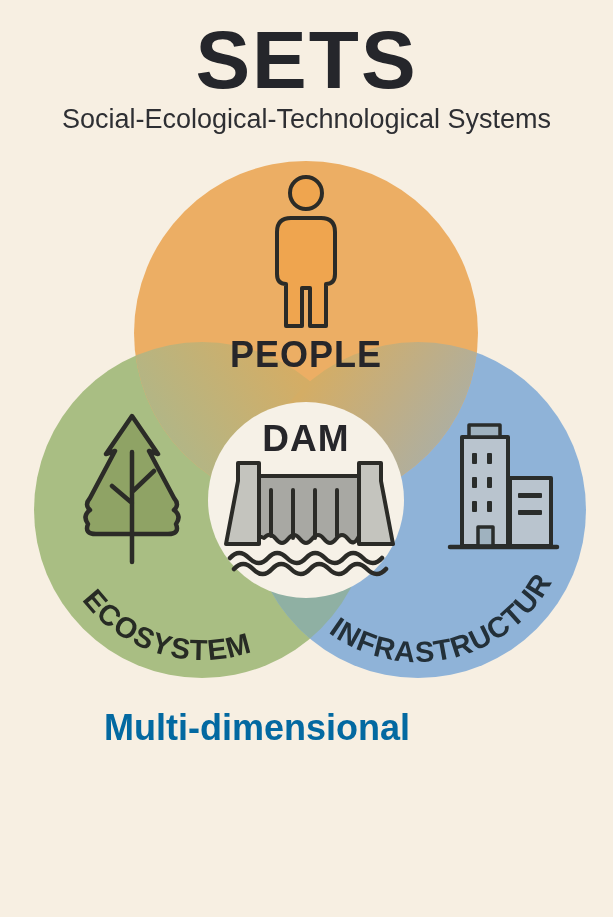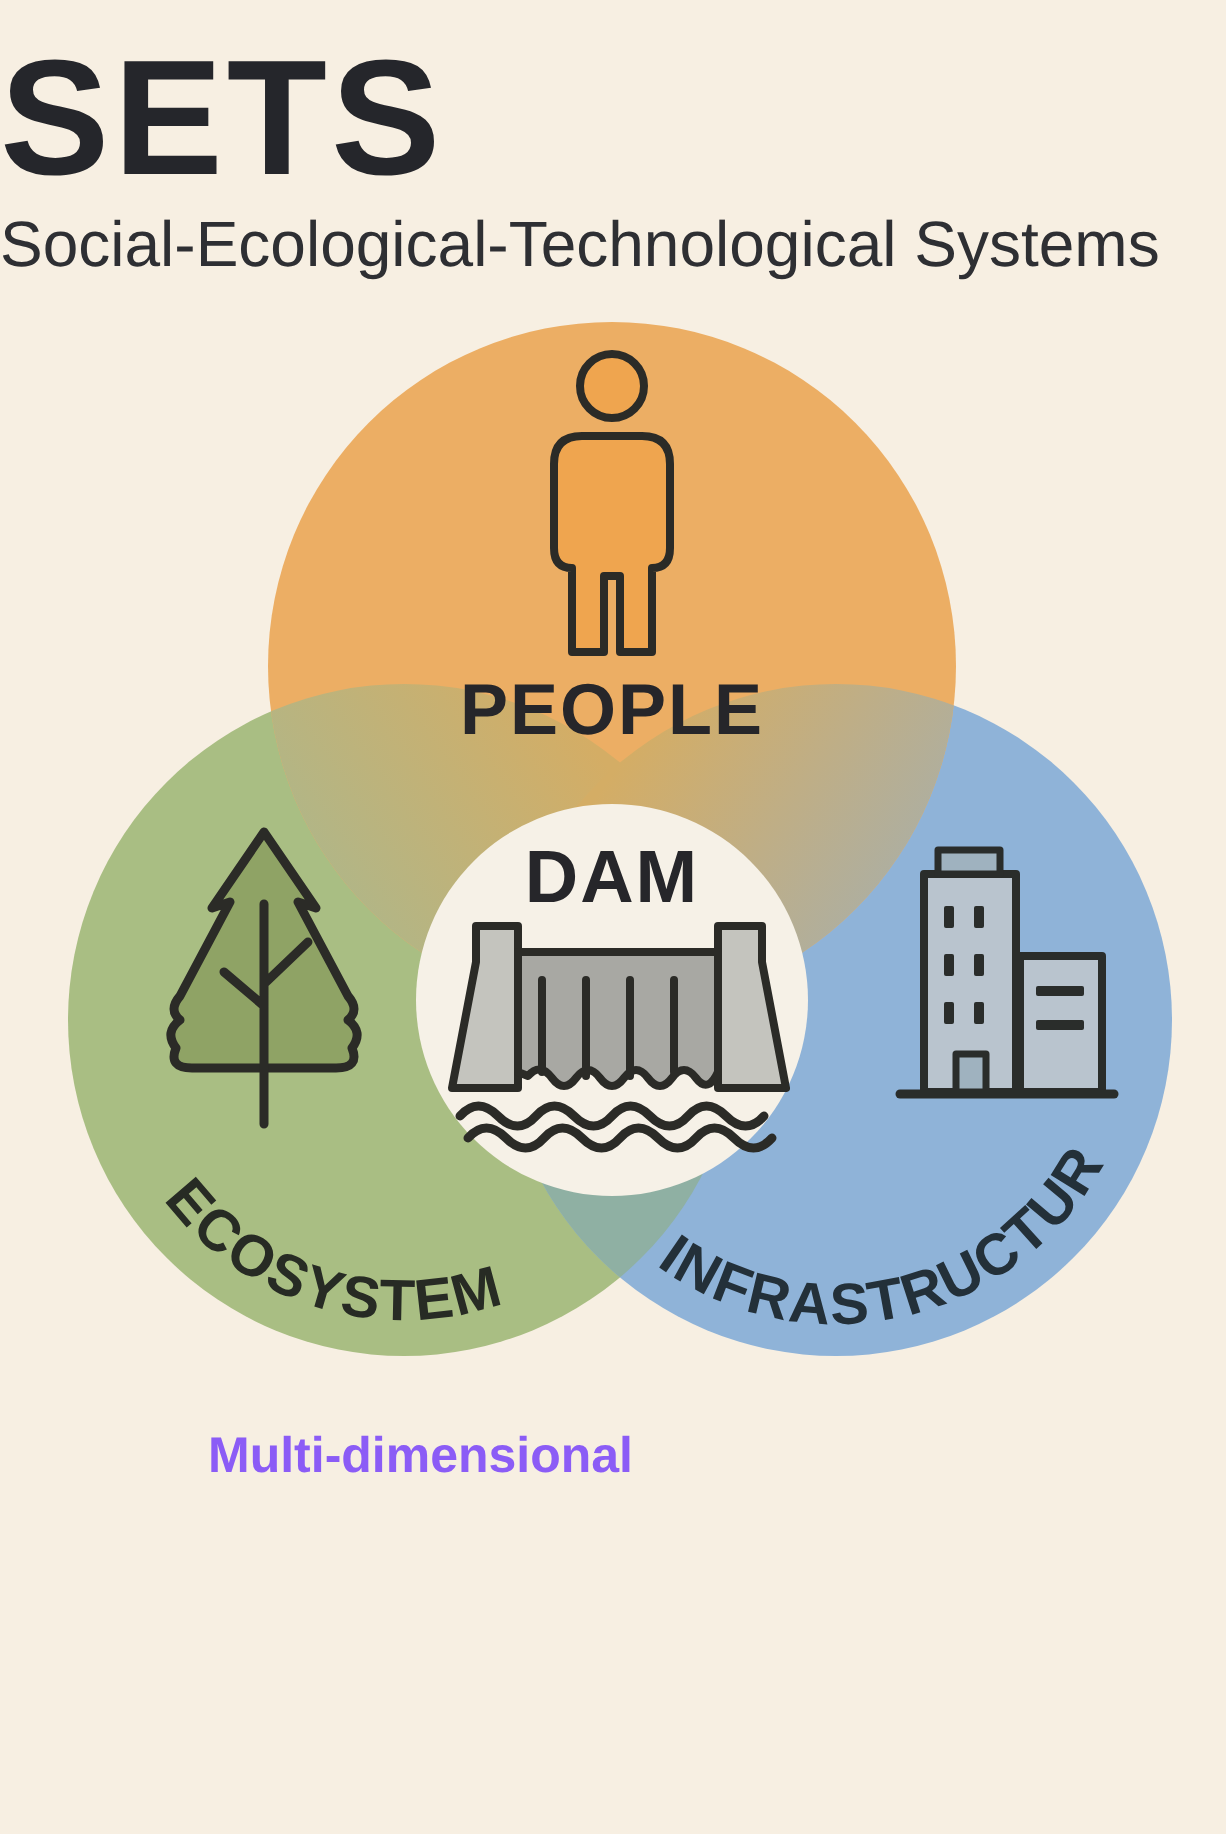--- a/index.html
+++ b/index.html
@@ -1,23 +1,23 @@
 <!DOCTYPE html>
 <html><head>
 <meta charset="utf-8">
 <style>
   html,body{margin:0;padding:0;}
   body{background:#F7EFE2;font-family:"Liberation Sans",sans-serif;}
   .page{position:relative;width:613px;height:917px;background:#F7EFE2;overflow:hidden;}
-  .header{position:absolute;top:18px;left:0;width:613px;}
+  .header{position:absolute;top:18px;left:0;width:613px;text-align:center;}
   .title{font-size:82px;font-weight:bold;letter-spacing:2px;color:#25262B;line-height:84px;}
-  .subtitle{font-size:32px;font-weight:normal;color:#2E2F33;margin-top:2px;letter-spacing:0px;}
+  .subtitle{font-size:27px;font-weight:normal;color:#2E2F33;margin-top:2px;letter-spacing:0px;}
   .venn-svg{position:absolute;left:0;top:0;width:613px;height:917px;}
-  .caption{position:absolute;left:104px;top:706px;font-size:25px;line-height:44px;
-           font-weight:bold;color:#8b5cf6;text-align:left;}
+  .caption{position:absolute;left:104px;top:706px;font-size:36px;line-height:44px;
+           font-weight:bold;color:#0369a1;text-align:left;}
   svg text{font-family:"Liberation Sans",sans-serif;font-weight:bold;}
   .venn-label{font-size:36px;letter-spacing:1px;}
   .center-label{font-size:37px;letter-spacing:1px;}
   .arc-label{font-size:29px;letter-spacing:1px;}
 </style>
 </head>
 <body>
 
 <div class="page">
 

